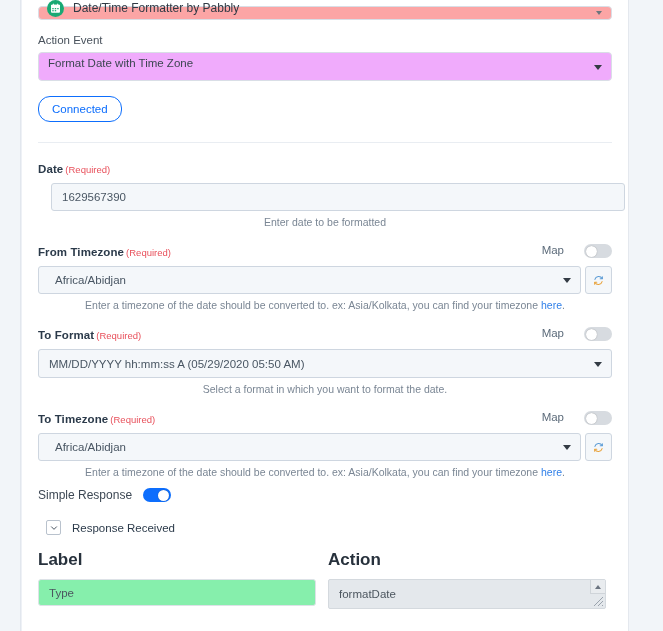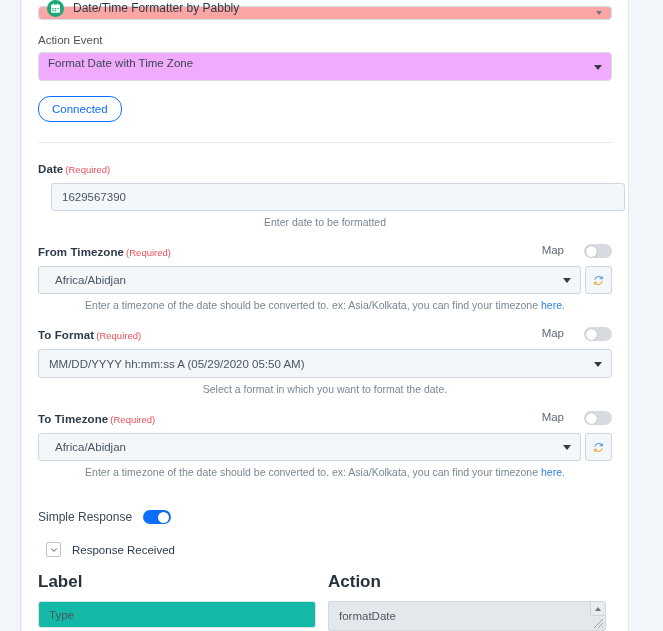--- a/index.html
+++ b/index.html
@@ -199,21 +199,21 @@
 
   .divider {
     height: 1px;
     background: #e9edf2;
     margin: 20px 0 0 0;
   }
 
   
   .simple-row {
     display: flex; align-items: center; gap: 11px;
-    margin-top: 32px;
+    margin-top: 10px;
   }
   .simple-label { font-size: 12px; color: #3d4854; }
 
   .resp-row {
     display: flex; align-items: center; gap: 11px;
     margin-top: 18px;
     margin-left: 8px;
   }
   .collapse-box {
     width: 15px; height: 15px;
@@ -232,21 +232,21 @@
   .tbl-head .col-label { width: 290px; }
   .th {
     font-size: 17px;
     font-weight: 700;
     color: #27313c;
   }
   .tbl-row { display: flex; margin-top: 9px; }
   .cell-label {
     width: 278px;
     height: 27px;
-    background: #14b8a6;
+    background: #86efac;
     border: 1px solid #dde2e7;
     border-radius: 3px;
     font-size: 11.5px;
     color: #4c565f;
     display: flex; align-items: center;
     padding: 0 10px;
   }
   .cell-spacer { width: 12px; }
   .cell-value {
     width: 278px;

